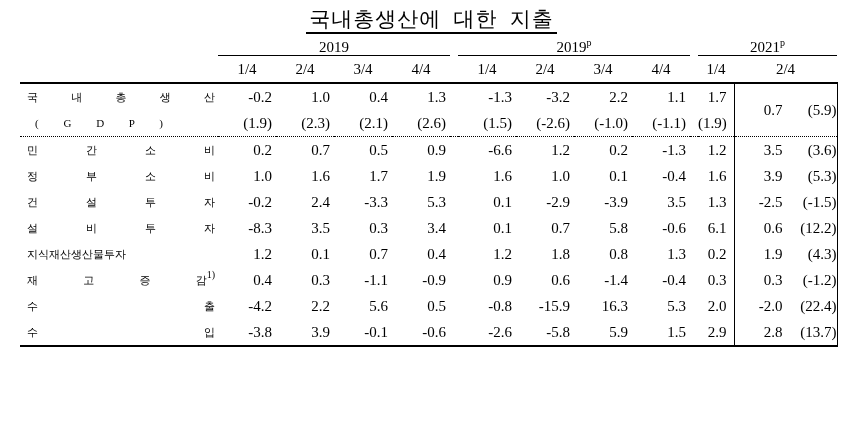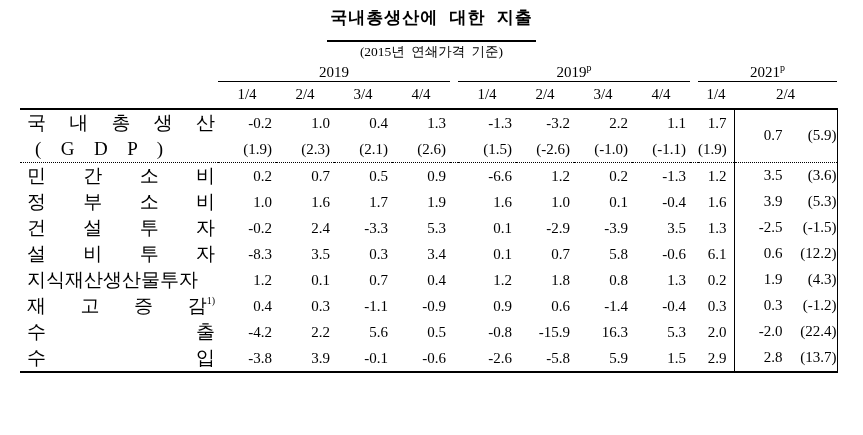--- a/index.html
+++ b/index.html
@@ -1,40 +1,40 @@
 <!DOCTYPE html>
 <html><head>
 <meta charset="utf-8">
 <style>
   html,body{margin:0;padding:0;background:#fff;}
   body{width:863px;height:435px;overflow:hidden;color:#000;
        font-family:"Liberation Serif","DejaVu Serif",serif;}
   .page{position:relative;width:863px;height:435px;box-sizing:border-box;padding-top:9px;}
 
   .title-row{text-align:center;line-height:1;}
-  .title{display:inline-block;font-size:17px;font-weight:bold;word-spacing:6px;letter-spacing:1px;
-         border-bottom:2px solid #000;padding:0 3px 14px;}
+  .title{display:inline-block;font-size:21px;font-weight:normal;word-spacing:6px;letter-spacing:1px;
+         border-bottom:2px solid #000;padding:0 3px 2px;}
   .subtitle{text-align:center;font-size:13.5px;line-height:1.15;margin-top:2px;word-spacing:3px;}
 
   .unit-row{display:flex;justify-content:flex-end;margin:1px 5px 0 0;line-height:1.1;}
   .unit-note{display:inline-block;font-size:13.5px;border-bottom:1px solid #000;
              padding:0 2px 2px 30px;}
 
   table.tbl{border-collapse:collapse;table-layout:fixed;margin-left:20px;width:817px;}
   .tbl th,.tbl td{padding:0;font-weight:normal;}
 
   tr.yr th{height:21px;font-size:15px;vertical-align:bottom;text-align:center;line-height:1.1;}
   th.year{border-bottom:1px solid #000;}
   th.year sup,.rsup{font-size:10px;}
   tr.qr th{height:26px;font-size:15px;text-align:center;vertical-align:middle;
            border-bottom:2px solid #000;}
 
   tbody th.stub{text-align:left;}
   .stubwrap{display:flex;align-items:center;height:26px;padding-left:7px;padding-right:3px;}
-  .j{flex:1;font-size:19px;text-align:justify;text-align-last:justify;line-height:26px;font-family:Liberation Serif, serif;}
+  .j{flex:1;font-size:11px;text-align:justify;text-align-last:justify;line-height:26px;font-family:Liberation Serif, serif;}
   .jgdp{flex:none;width:128px;margin-left:8px;}
   .rsup{line-height:1;align-self:flex-start;margin-top:3px;}
 
   td.num{font-size:15px;text-align:right;padding-right:4px;height:26px;line-height:26px;}
   td.c9{padding-right:7px;}
 
   td.box{border-left:1px solid #000;border-right:1px solid #000;vertical-align:middle;}
   td.boxtop{border-top:2px solid #000;}
   td.boxdot{border-bottom:1px dotted #000;}
   .boxwrap{display:flex;align-items:center;height:26px;}
@@ -49,21 +49,20 @@
   .fgap{display:inline-block;width:44px;}
 </style>
 </head>
 <body>
 
 <div class="page">
 
   <div class="title-row">
     <span class="title">국내총생산에 대한 지출</span>
   </div>
-  <div class="subtitle">(2015년 연쇄가격 기준)</div>
 
 
   <table class="tbl">
     <colgroup>
       <col style="width:198px">
         <col style="width:58px">
         <col style="width:58px">
         <col style="width:58px">
         <col style="width:58px">
       <col style="width:8px">

